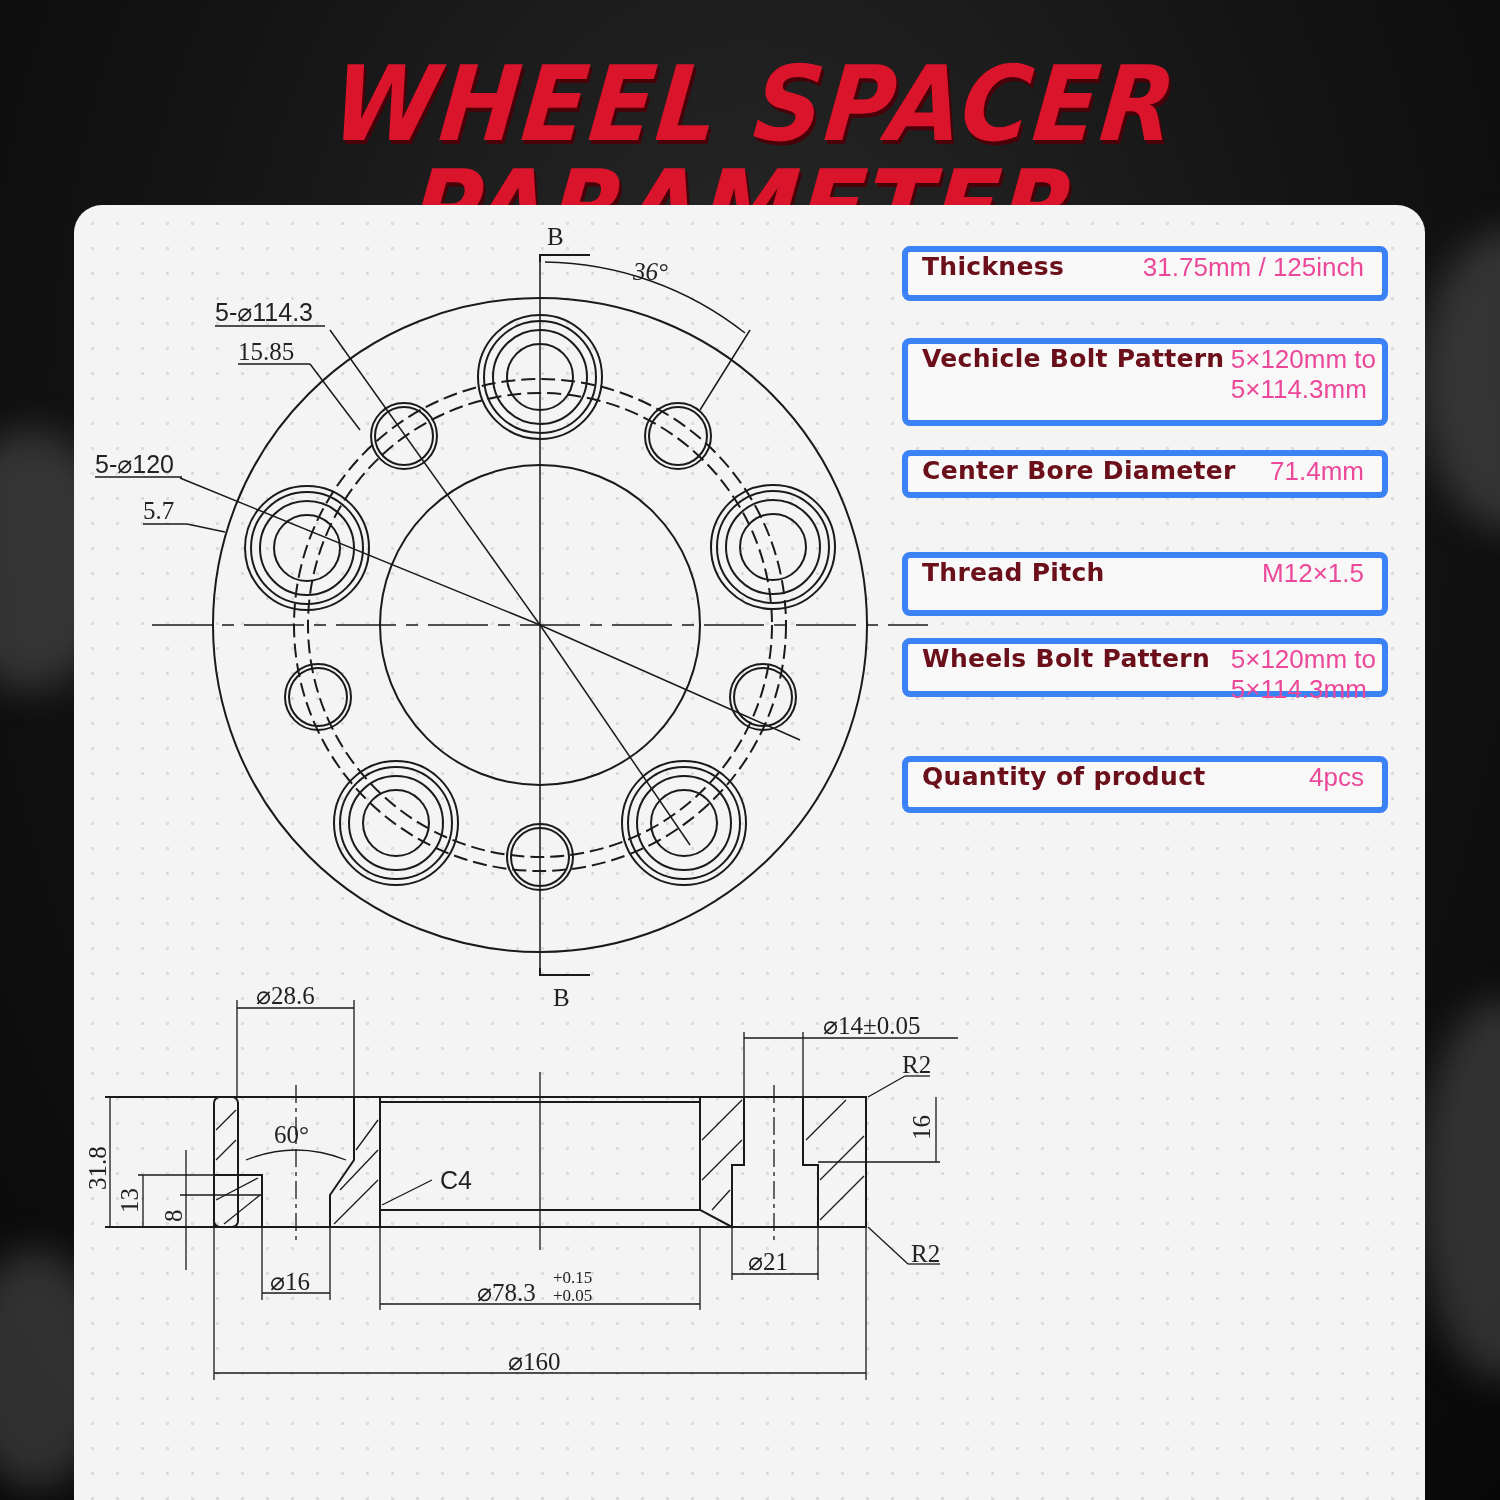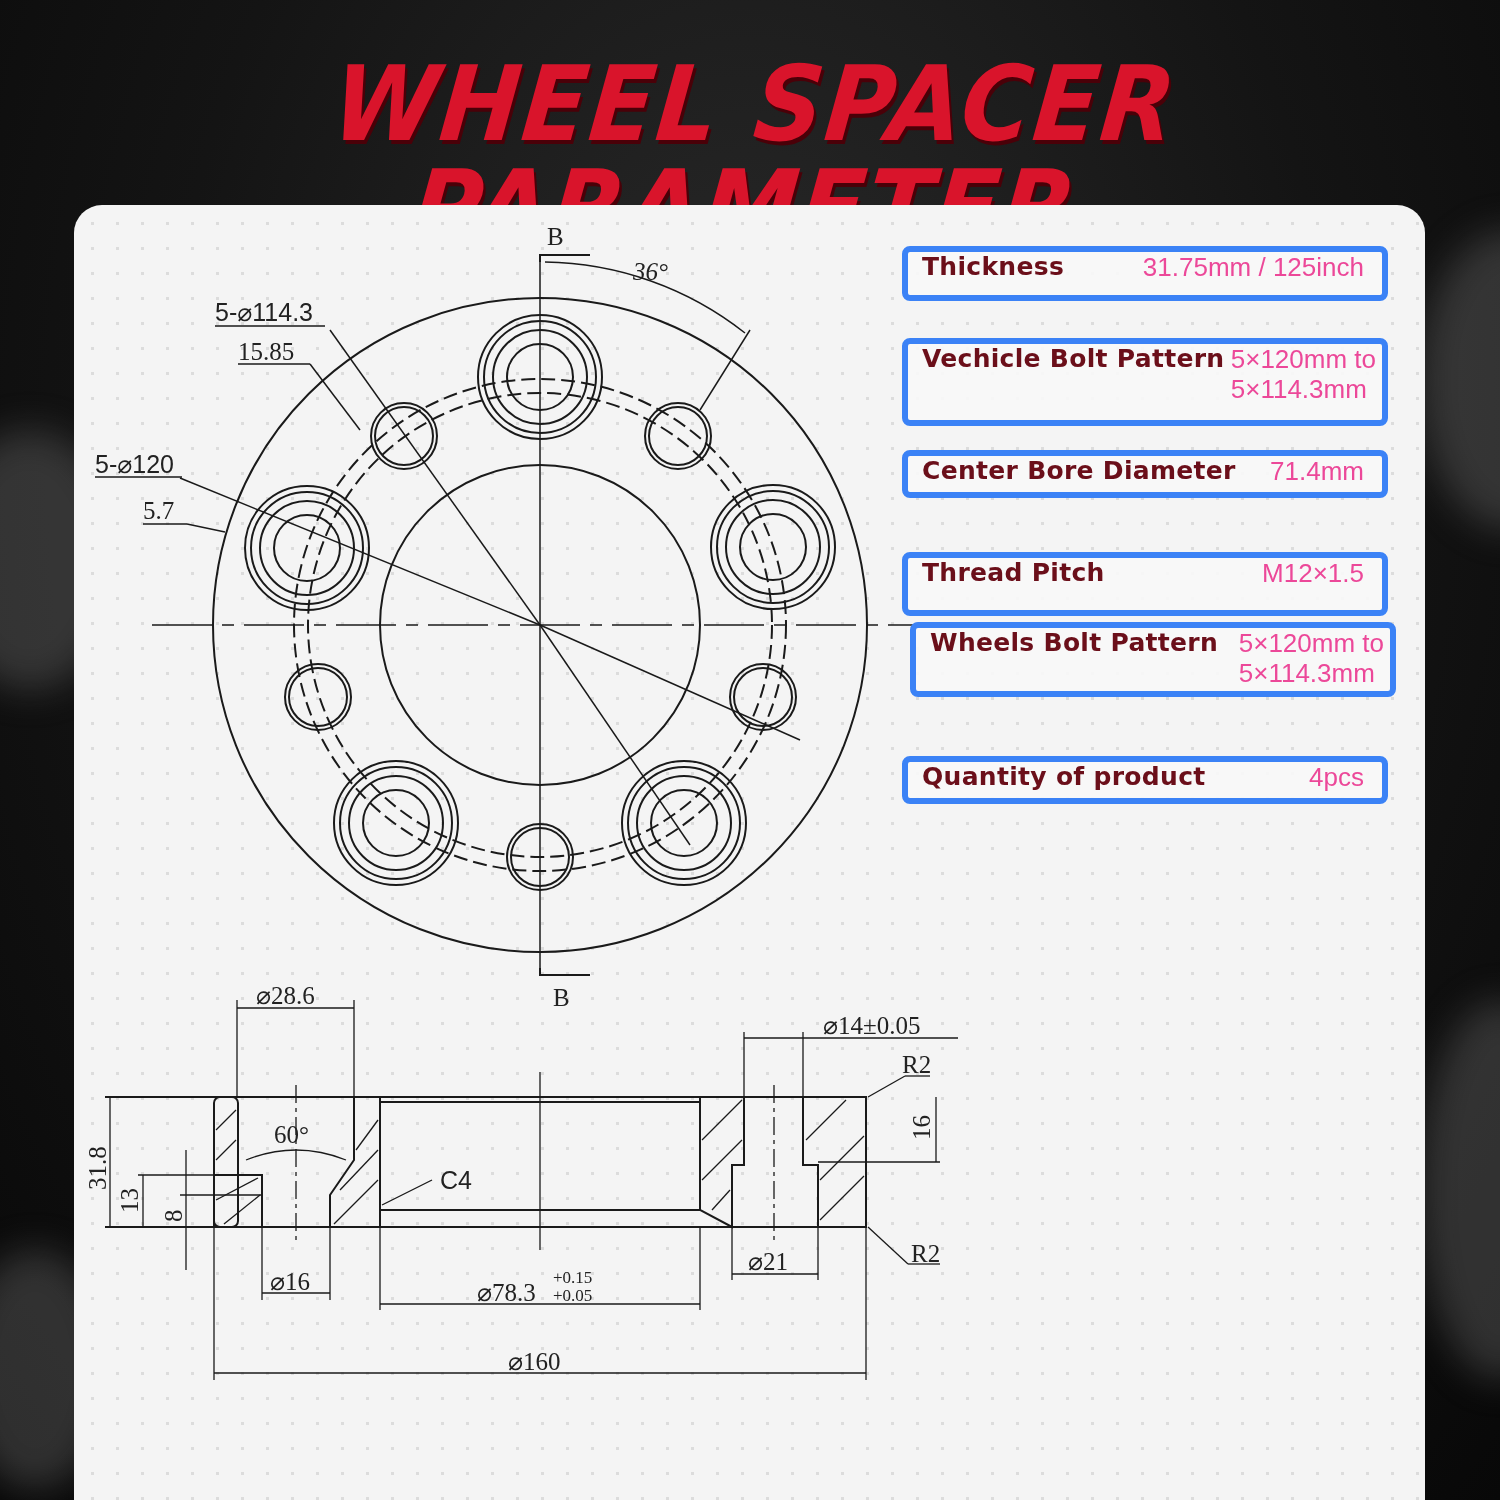--- a/index.html
+++ b/index.html
@@ -236,24 +236,24 @@
     </span>
   </div>
   <div class="spec-row" style="top:204px;height:48px;">
     <span class="spec-label">Center Bore Diameter</span>
     <span class="spec-value">71.4mm</span>
   </div>
   <div class="spec-row" style="top:306px;height:64px;">
     <span class="spec-label">Thread Pitch</span>
     <span class="spec-value">M12×1.5</span>
   </div>
-  <div class="spec-row" style="top:376px;height:75px;margin-left:8px;">
+  <div class="spec-row" style="top:392px;height:59px;">
     <span class="spec-label">Wheels Bolt Pattern</span>
     <span class="spec-value two">
       <div>5×120mm to</div>
       <div>5×114.3mm</div>
     </span>
   </div>
-  <div class="spec-row" style="top:510px;height:48px;">
+  <div class="spec-row" style="top:510px;height:57px;">
     <span class="spec-label">Quantity of product</span>
     <span class="spec-value">4pcs</span>
   </div>
 </div>
 
 </body></html>

